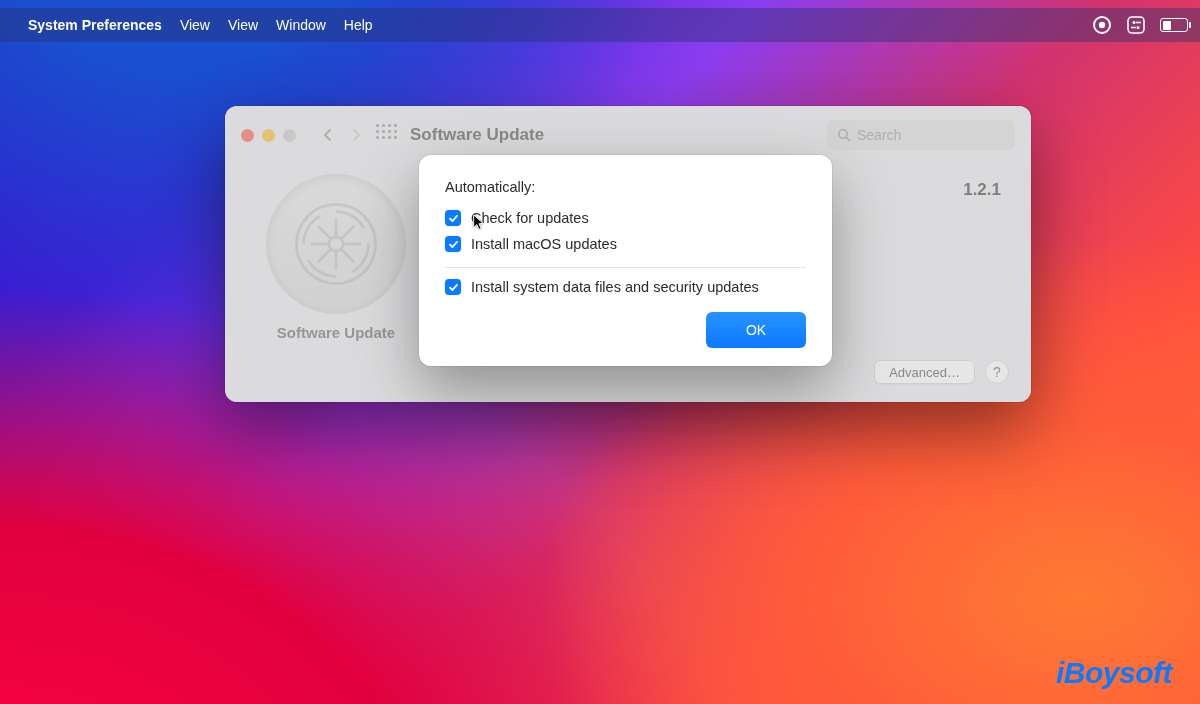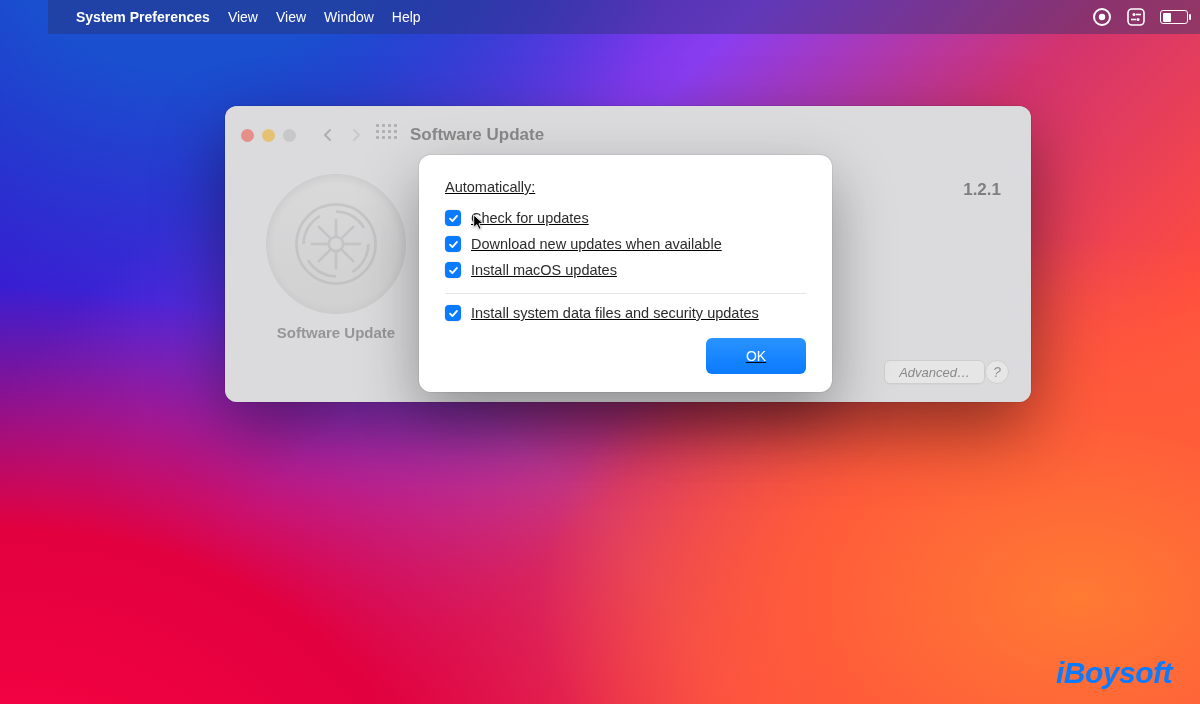--- a/index.html
+++ b/index.html
@@ -8,24 +8,24 @@
     position: relative;
     width: 1200px; height: 704px;
     background:
       radial-gradient(ellipse 900px 600px at 90% 85%, #ff7a33 0%, #ff5c3a 30%, rgba(255,92,58,0) 60%),
       radial-gradient(ellipse 1200px 900px at 0% 120%, #ff0344 0%, #e2003e 35%, rgba(226,0,62,0) 62%),
       radial-gradient(ellipse 900px 700px at 15% -10%, #1a4fcf 0%, #1a4fcf 20%, rgba(26,79,207,0) 55%),
       linear-gradient(135deg, #2b1ac9 0%, #3d1fd4 20%, #8a3df0 40%, #d2336f 58%, #ff4c3f 78%, #ff833b 100%);
   }
   
   .menubar {
-    position: absolute; top:0; left:0; right:0; height:34px;
+    position: absolute; top:8px; left:0; right:0; height:34px;
     background: rgba(40,50,110,0.42);
     display:flex; align-items:center; color:#fff;
-    padding: 0 12px; font-size:14px;margin-left:48px;
+    padding: 0 12px; font-size:14px;
   }
   .menubar .apple { font-size:18px; margin-right:16px; }
   .menubar .app-title { font-weight:700; margin-right:18px; }
   .menubar .menu-item { margin-right:18px; }
   .menubar .right { margin-left:auto; display:flex; align-items:center; gap:14px; }
   .status-icon { width:20px; height:20px; display:flex; align-items:center; justify-content:center; }
   .battery {
     width:28px; height:14px; border:1.5px solid #fff; border-radius:3px; position:relative;
   }
   .battery::after { content:""; position:absolute; right:-4px; top:3px; width:2.5px; height:6px; background:#fff; border-radius:1px; }
@@ -61,33 +61,33 @@
   .gear-wrap { width:170px; text-align:center; }
   .gear-circle {
     width:140px; height:140px; border-radius:50%; background:linear-gradient(#e8e8ea,#d8d8da);
     border:1px solid #cfcfd1; margin:0 auto 10px auto; display:flex; align-items:center; justify-content:center;
     box-shadow: inset 0 2px 8px rgba(0,0,0,0.12);
   }
   .gear-circle svg { width:90px; height:90px; opacity:0.45; }
   .gear-label { font-size:15px; font-weight:700; color:#6d6d70; }
   .body-right { flex:1; padding-top:6px; }
   .ver-line { font-size:17px; font-weight:700; color:#444; text-align:right; padding-right:4px; }
-  .bottom-row { position:absolute; right:22px; bottom:18px; display:flex; gap:0;font-style:italic; }
+  .bottom-row { position:absolute; right:22px; bottom:18px; display:flex; gap:10px; }
   .mac-btn {
     height:24px; padding:0 14px; background:#fff; border:1px solid #d4d4d6; border-radius:6px;
     font-size:13px; color:#555; display:flex; align-items:center; box-shadow:0 1px 1px rgba(0,0,0,0.05);
   }
   .help-btn { width:24px; height:24px; border-radius:50%; background:#fff; border:1px solid #d4d4d6; font-size:14px; color:#666; display:flex; align-items:center; justify-content:center; }
 
   
   .sheet {
     position:absolute; left:419px; top:155px; width:413px;
     background:#fff; border-radius:12px;
     box-shadow: 0 24px 60px rgba(0,0,0,0.35), 0 0 0 1px rgba(0,0,0,0.06);
-    padding:24px 26px 18px 26px; z-index:5;text-decoration:underline;
+    padding:24px 26px 18px 26px; z-index:5;
   }
   .sheet-title { font-size:14.5px; color:#2b2b2b; margin-bottom:10px; }
   .check-row { display:flex; align-items:center; gap:10px; padding:5px 0; font-size:14.5px; color:#2b2b2b; }
   .checkbox {
     width:16px; height:16px; border-radius:4px; background:#0a7aff;
     display:flex; align-items:center; justify-content:center; flex-shrink:0;
     box-shadow:0 0 0 0.5px rgba(0,0,0,0.1);
   }
   .checkbox svg { width:11px; height:11px; }
   .sheet-divider { height:1px; background:#e4e4e6; margin:10px 0 6px 0; }
@@ -164,20 +164,27 @@
         <span></span>
           <span></span>
           <span></span>
           <span></span>
         <span></span>
           <span></span>
           <span></span>
           <span></span>
       </div>
       <div class="win-title">Software Update</div>
+      <div class="search">
+        <svg width="14" height="14" viewBox="0 0 14 14">
+            <circle cx="6" cy="6" r="4.2" fill="none" stroke="#9a9a9a" stroke-width="1.6"></circle>
+            <line x1="9.2" y1="9.2" x2="12.5" y2="12.5" stroke="#9a9a9a" stroke-width="1.6" stroke-linecap="round"></line>
+          </svg>
+        <span>Search</span>
+      </div>
     </div>
 
     <div class="content">
       <div class="gear-wrap">
         <div class="gear-circle">
           <svg viewBox="0 0 100 100">
             <circle cx="50" cy="50" r="44" fill="none" stroke="#9c9ca0" stroke-width="3"></circle>
             <g stroke="#9c9ca0" stroke-width="3" fill="none">
               <path d="M50 14 a36 36 0 0 1 31 18"></path>
               <path d="M86 50 a36 36 0 0 1 -18 31"></path>
@@ -222,39 +229,31 @@
           </svg>
         </div>
       <span>Check for updates</span>
     </div>
     <div class="check-row">
       <div class="checkbox">
           <svg viewBox="0 0 12 12">
             <path d="M2.2 6.2 L4.8 8.8 L9.8 3.2" fill="none" stroke="#fff" stroke-width="2" stroke-linecap="round" stroke-linejoin="round"></path>
           </svg>
         </div>
-      <span>Download new updates when available</span>
-    </div>
+      <span>Install macOS updates</span>
+    </div>
+
+    <div class="sheet-divider"></div>
+
     <div class="check-row">
       <div class="checkbox">
           <svg viewBox="0 0 12 12">
             <path d="M2.2 6.2 L4.8 8.8 L9.8 3.2" fill="none" stroke="#fff" stroke-width="2" stroke-linecap="round" stroke-linejoin="round"></path>
           </svg>
         </div>
-      <span>Install macOS updates</span>
-    </div>
-
-    <div class="sheet-divider"></div>
-
-    <div class="check-row">
-      <div class="checkbox">
-          <svg viewBox="0 0 12 12">
-            <path d="M2.2 6.2 L4.8 8.8 L9.8 3.2" fill="none" stroke="#fff" stroke-width="2" stroke-linecap="round" stroke-linejoin="round"></path>
-          </svg>
-        </div>
       <span>Install system data files and security updates</span>
     </div>
 
     <div class="sheet-footer">
       <button class="ok-btn">OK</button>
     </div>
   </div>
 
   <div class="cursor">
     <svg viewBox="0 0 16 20">

